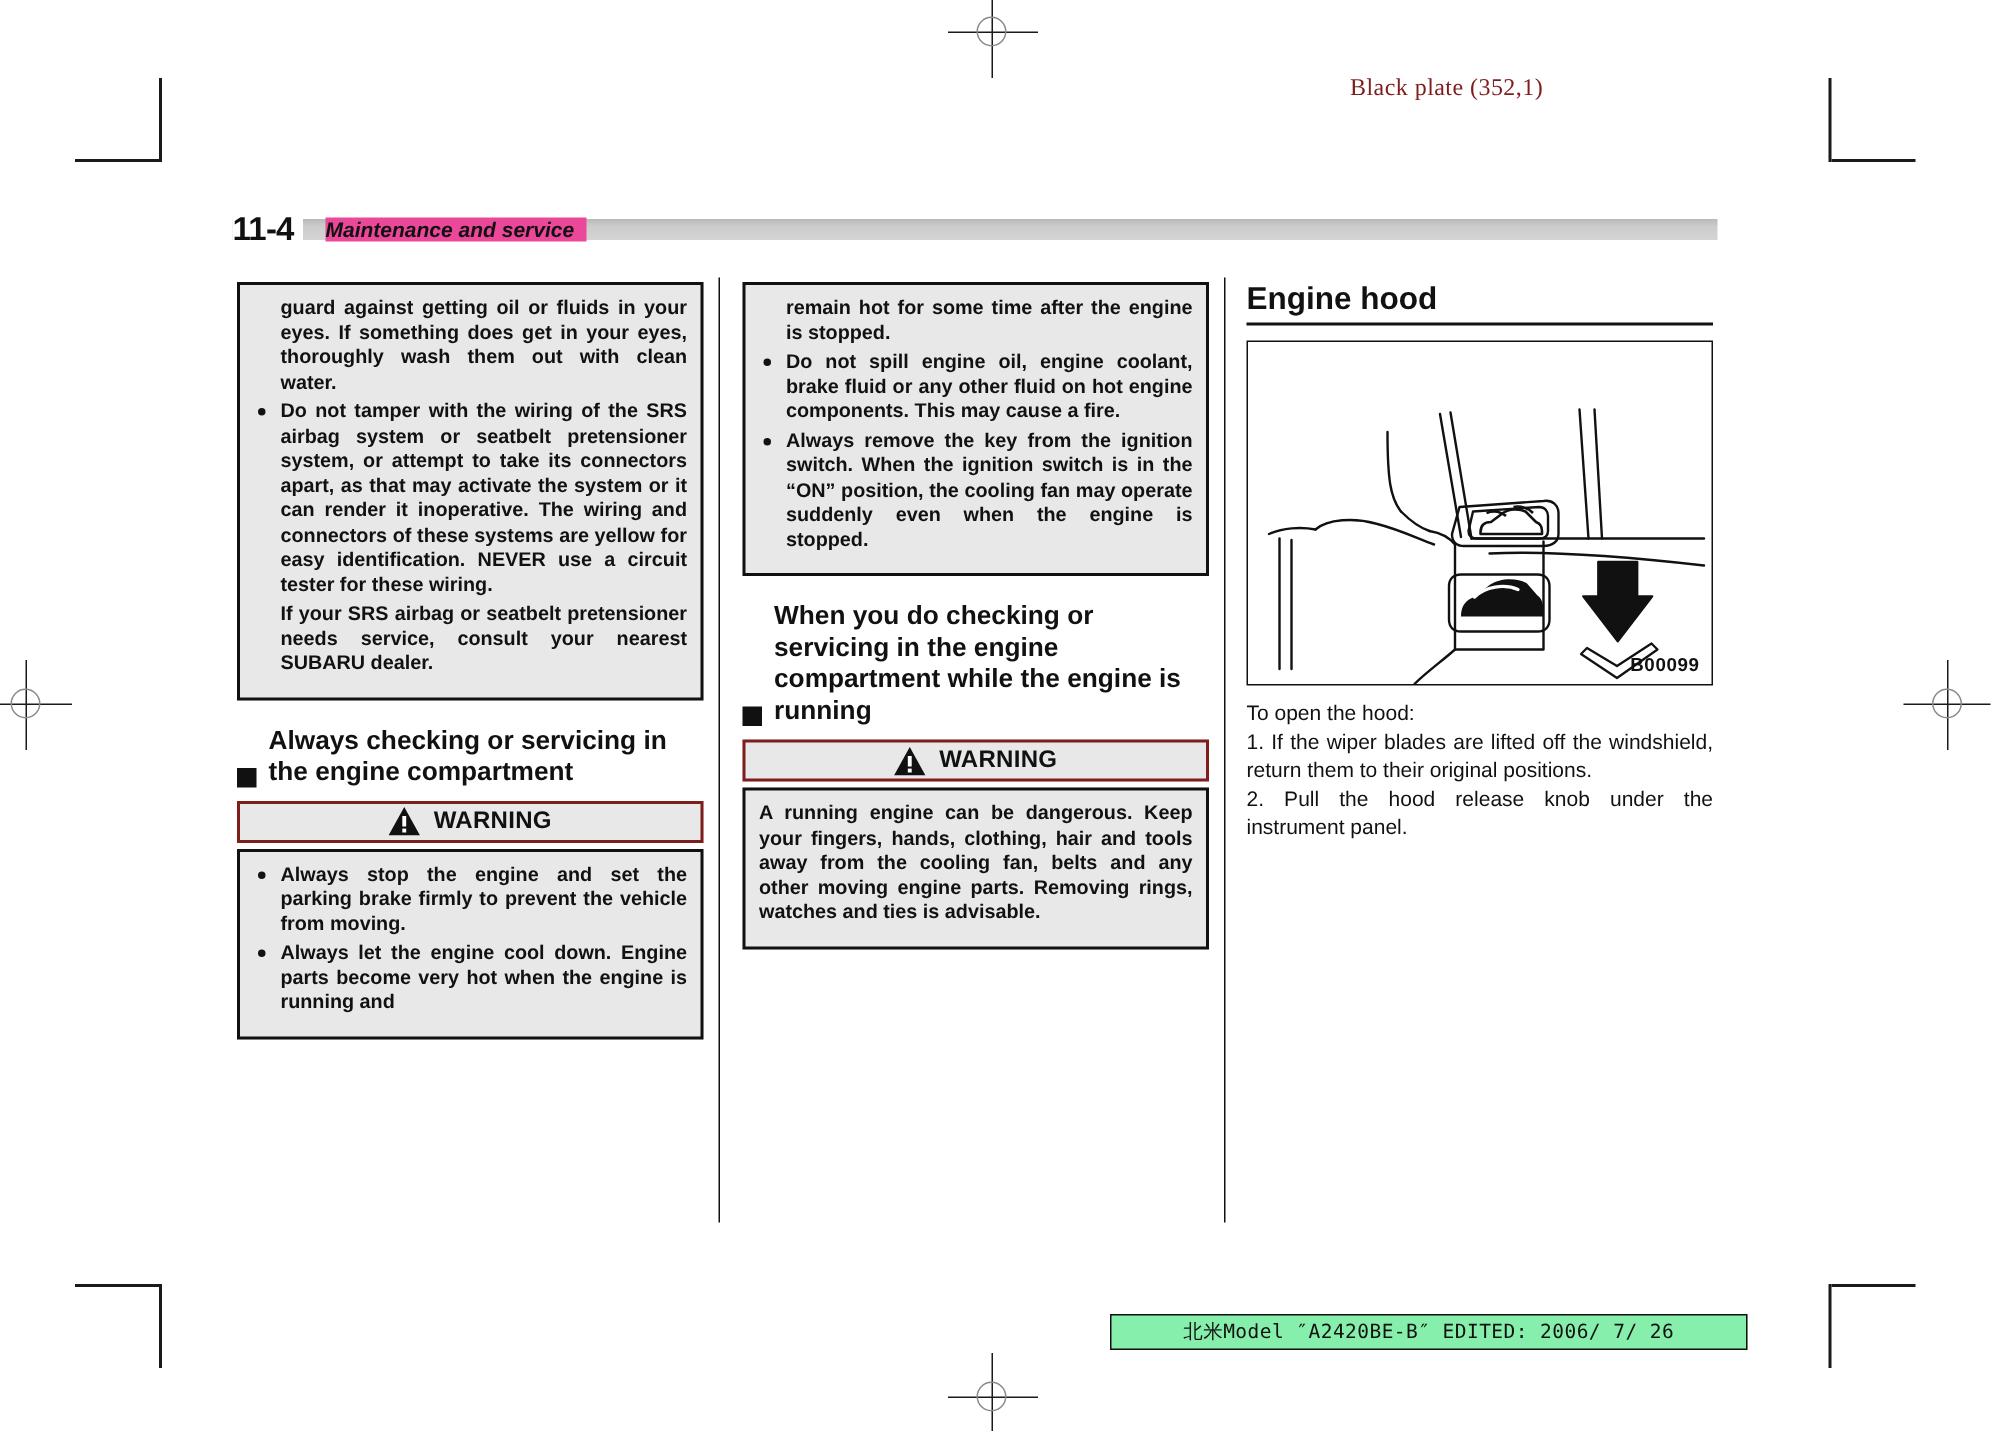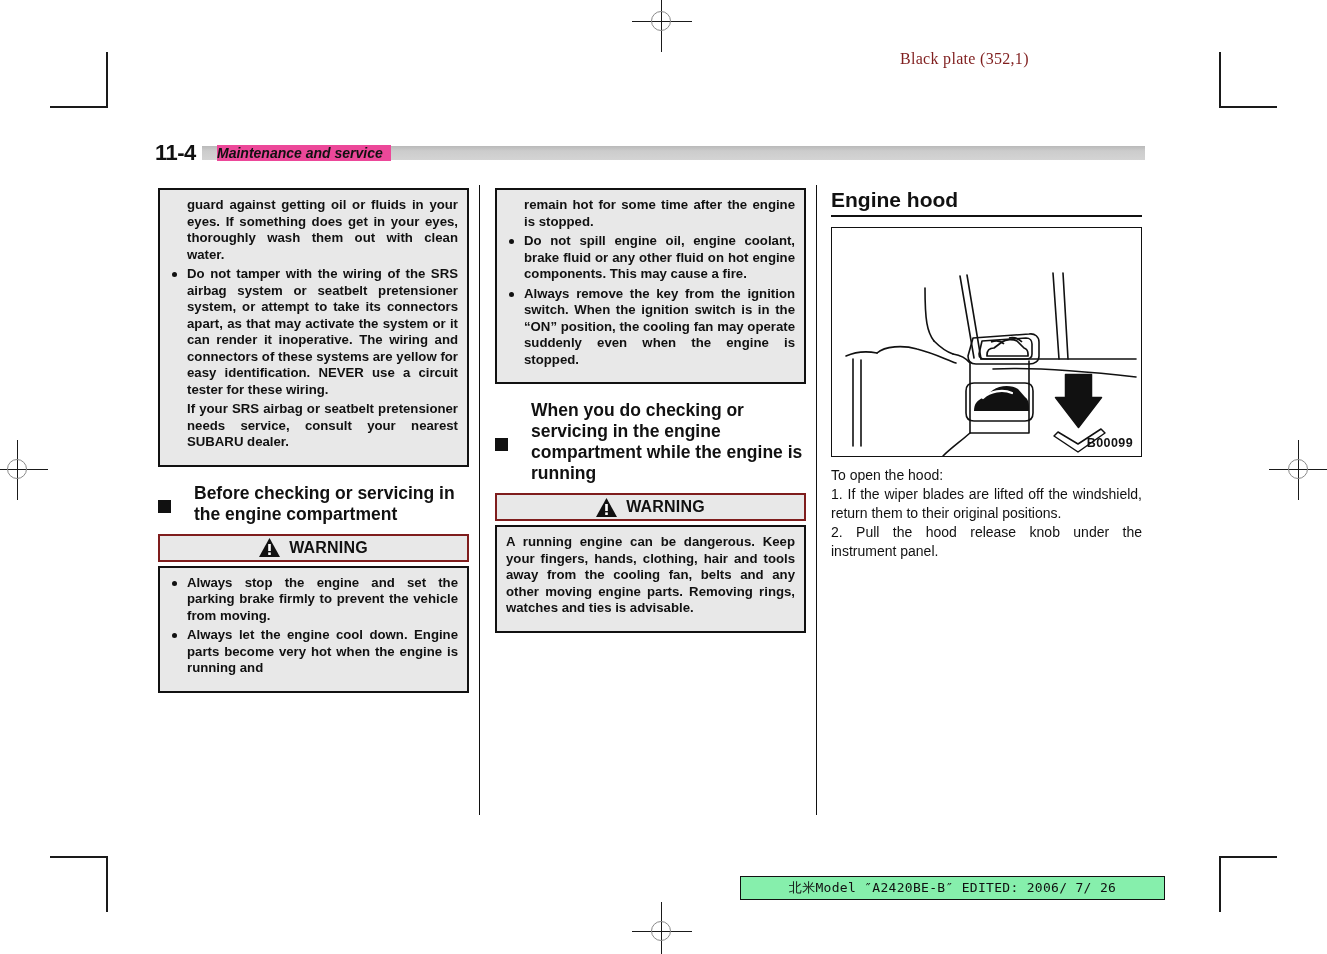--- a/index.html
+++ b/index.html
@@ -170,22 +170,22 @@
     font-size: 13.2px;
     font-weight: bold;
     line-height: 16.5px;
     color: #111;
     text-align: justify;
   }
 
   
   .sqhead {
     display: flex;
-    align-items: center;
-    gap: 23px;
+    align-items: flex-end;
+    gap: 8px;
     margin: 16px 0 9px 0;
   }
   .sqhead .sq {
     flex: 0 0 auto;
     width: 13px;
     height: 13px;
     background: #111;
     margin-top: 5px;
   }
   .sqhead .txt {
@@ -300,21 +300,21 @@
   <div class="gbox">
     <ul class="blist">
       <li class="nobul">guard against getting oil or fluids in your eyes. If something does get in your eyes, thoroughly wash them out with clean water.</li>
       <li>Do not tamper with the wiring of the SRS airbag system or seatbelt pretensioner system, or attempt to take its connectors apart, as that may activate the system or it can render it inoperative. The wiring and connectors of these systems are yellow for easy identification. NEVER use a circuit tester for these wiring.</li>
       <li class="nobul">If your SRS airbag or seatbelt pretensioner needs service, consult your nearest SUBARU dealer.</li>
     </ul>
   </div>
 
   <div class="sqhead">
     <span class="sq"></span>
-    <span class="txt">Before checking or servicing in the engine compartment</span>
+    <span class="txt">Always checking or servicing in the engine compartment</span>
   </div>
 
   <div class="wtitle">
     <svg class="warn-tri" width="21" height="19" viewBox="0 0 21 19">
       <polygon points="10.5,0 21,19 0,19" fill="#111"></polygon>
       <rect x="9.2" y="6" width="2.6" height="7" fill="#fff"></rect>
       <rect x="9.2" y="14.4" width="2.6" height="2.6" fill="#fff"></rect>
     </svg>
     <span class="wlabel">WARNING</span>
   </div>

